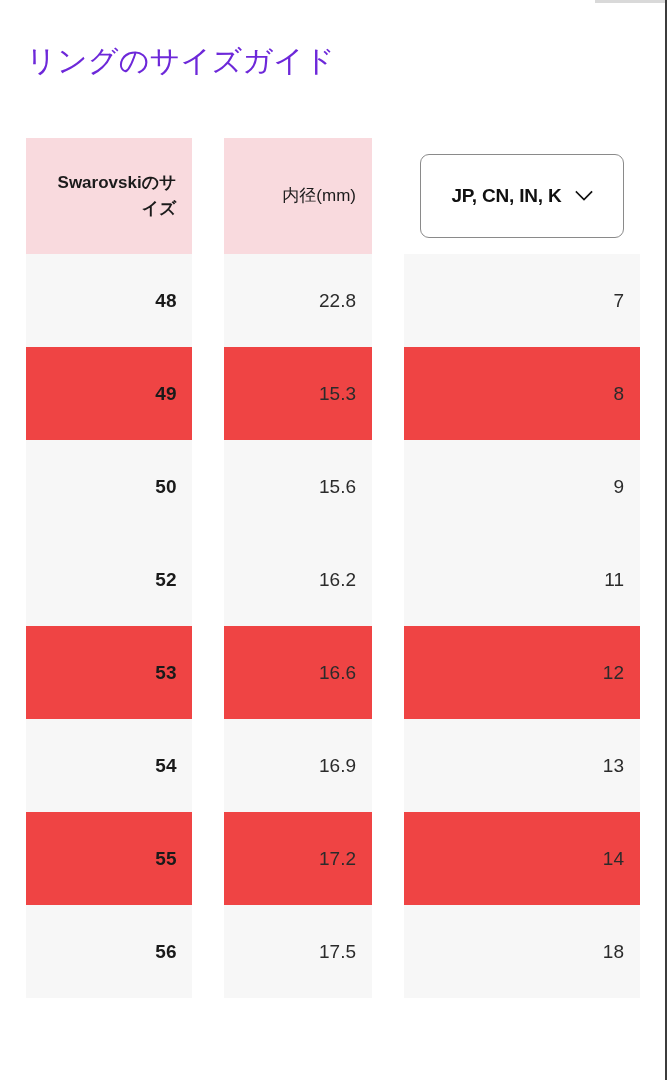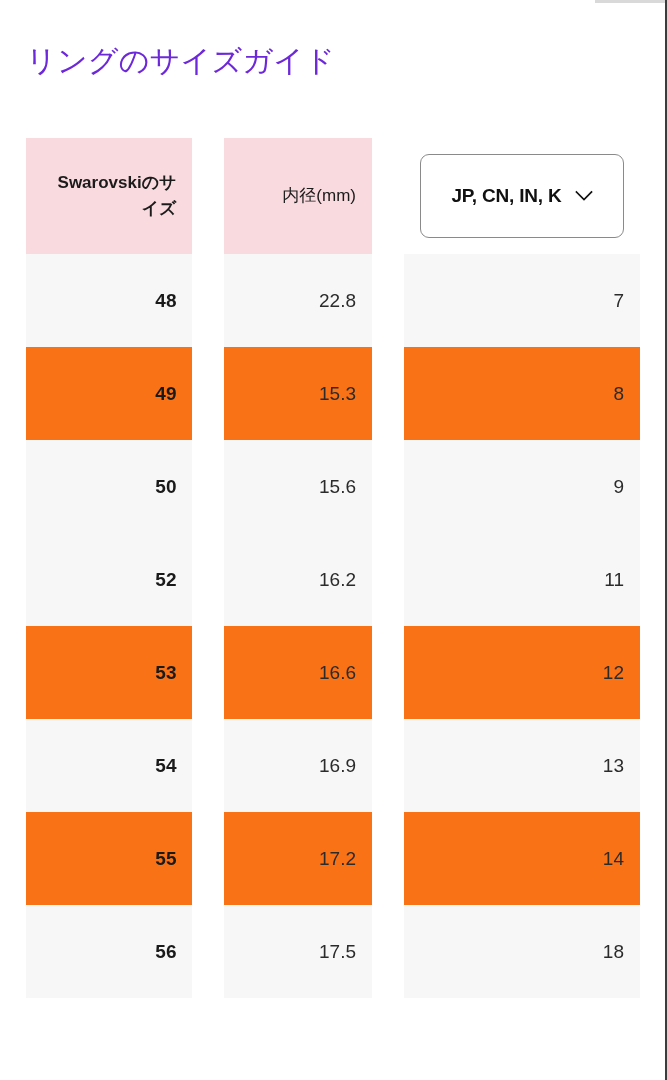--- a/index.html
+++ b/index.html
@@ -136,21 +136,21 @@
     font-size: 19px;
     color: #2b2b2b;
     height: 93px;
     box-sizing: border-box;
   }
   .cell.size { font-weight: 700; color: #1a1a1a; }
   .cell.diam { font-weight: 400; }
   .cell.local { font-weight: 400; }
 
   tbody tr.shaded .cell { background: #f7f7f7; }
-  tbody tr.plain  .cell { background: #f97316; }
+  tbody tr.plain  .cell { background: #ef4444; }
 
   
   tbody tr .gutter { background: #ffffff !important; }
   thead tr .gutter { background: #ffffff !important; }
 </style>
 </head>
 <body>
 
 <div class="page">
 

